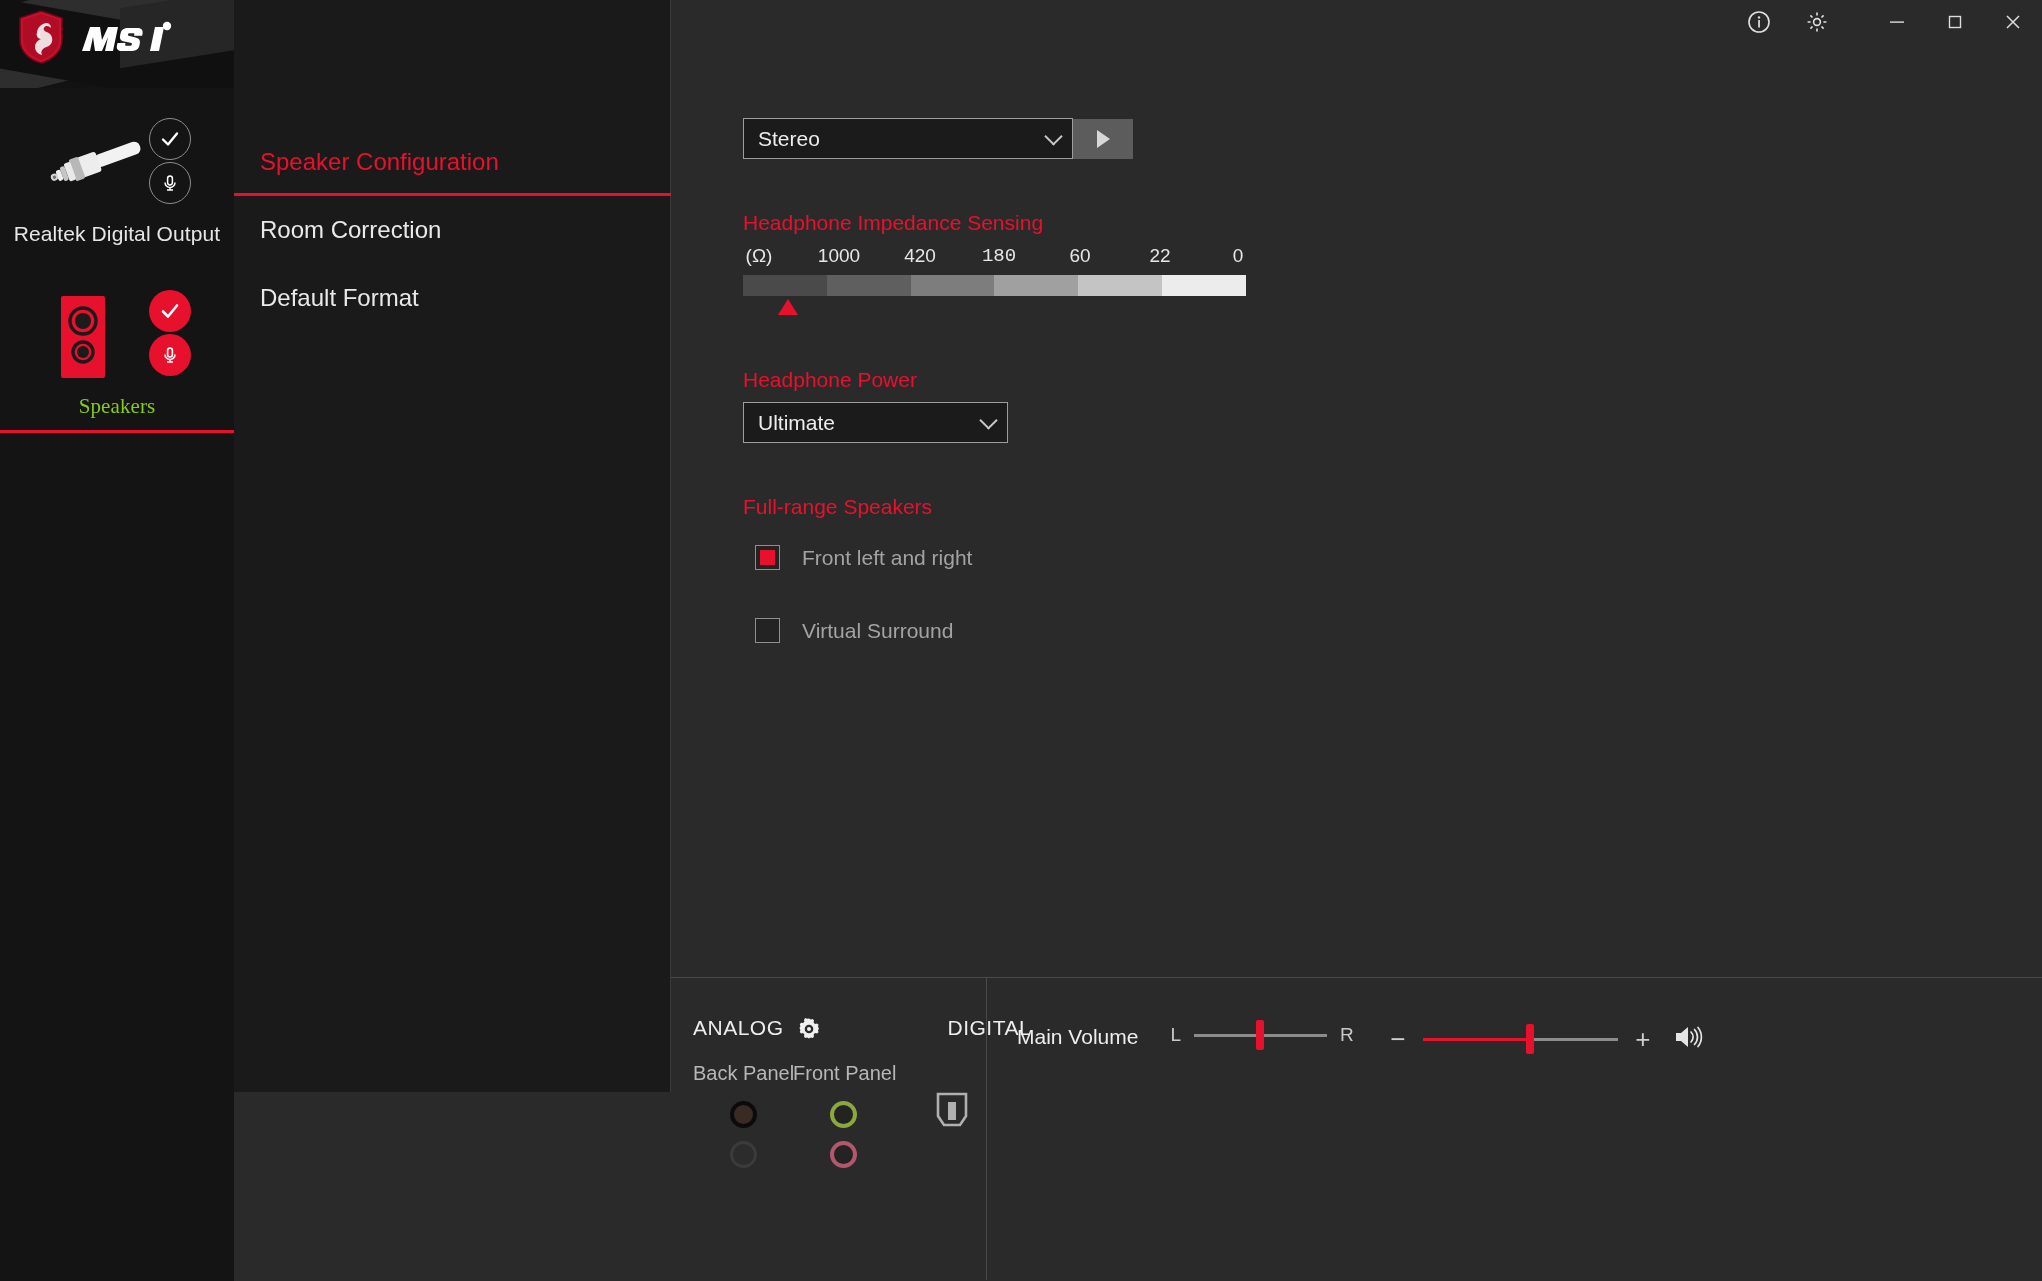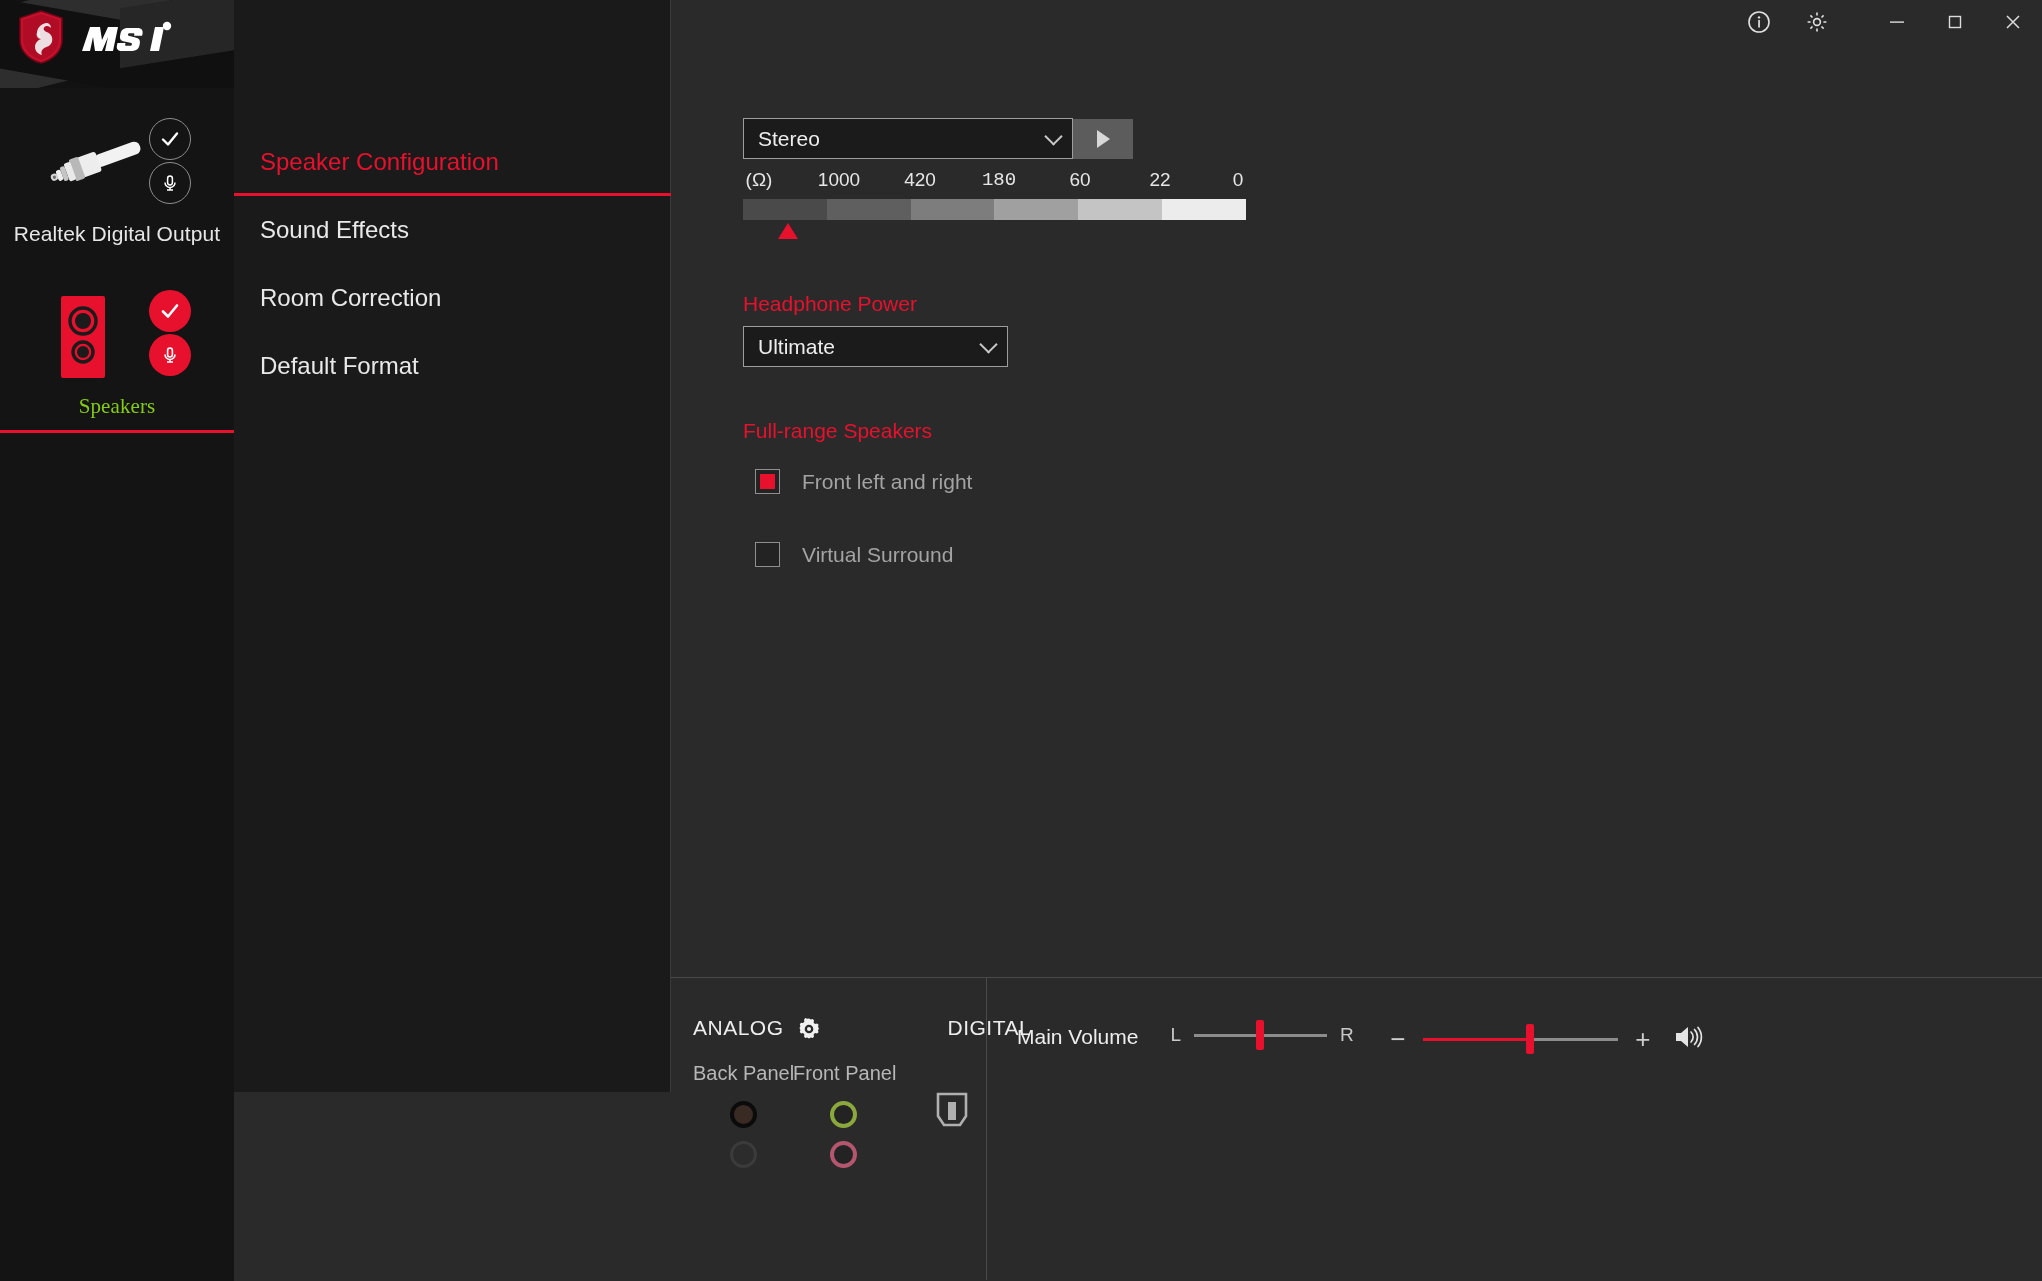--- a/index.html
+++ b/index.html
@@ -432,23 +432,20 @@
       </div>
 
     </div>
   </div>
 
   <div class="nav-col">
     <div class="nav-item active">
       <span>Speaker Configuration</span>
     </div>
     <div class="nav-item">
-      <span>Sound Effects</span>
-    </div>
-    <div class="nav-item">
       <span>Room Correction</span>
     </div>
     <div class="nav-item">
       <span>Default Format</span>
     </div>
   </div>
 
   <div class="main">
 
     <div class="content">
@@ -456,20 +453,21 @@
       <div class="row-top">
         <div class="select">
           <span>Stereo</span>
           <span class="chev"></span>
         </div>
         <div class="play-btn">
           <span class="play-tri"></span>
         </div>
       </div>
 
+      <div class="section-title">Headphone Impedance Sensing</div>
 
       <div class="imp-scale">
         <div class="imp-ticks">
           <span style="left:16px;">(Ω)</span>
           <span style="left:96px;">1000</span>
           <span style="left:177px;">420</span>
           <span style="left:256px;font-family:Liberation Mono, monospace;">180</span>
           <span style="left:337px;">60</span>
           <span style="left:417px;">22</span>
           <span style="left:495px;">0</span>

